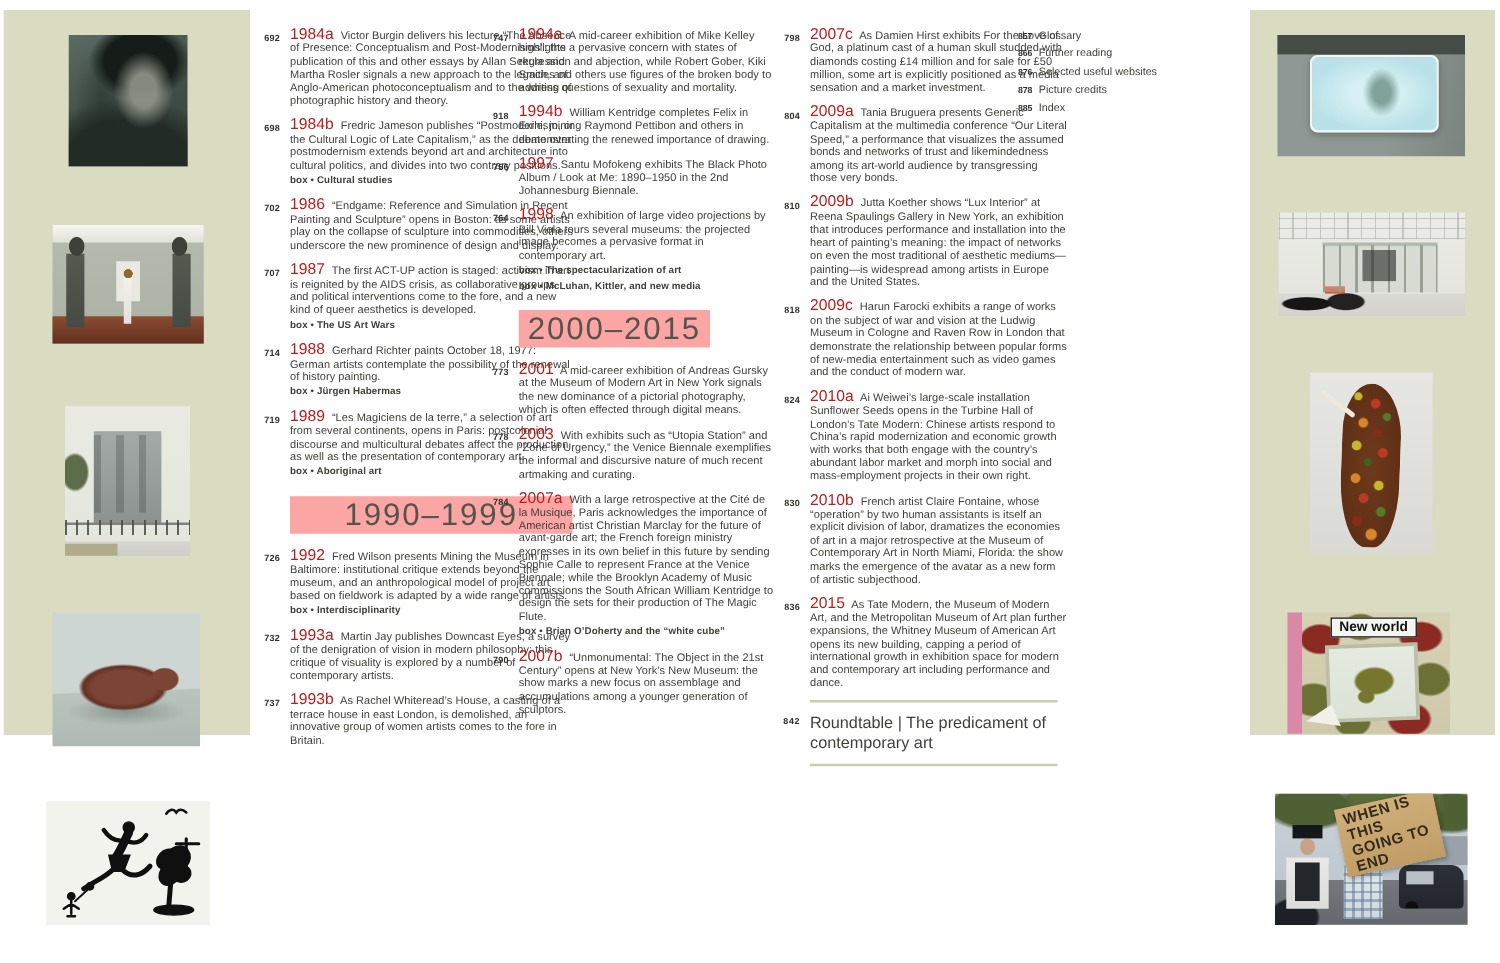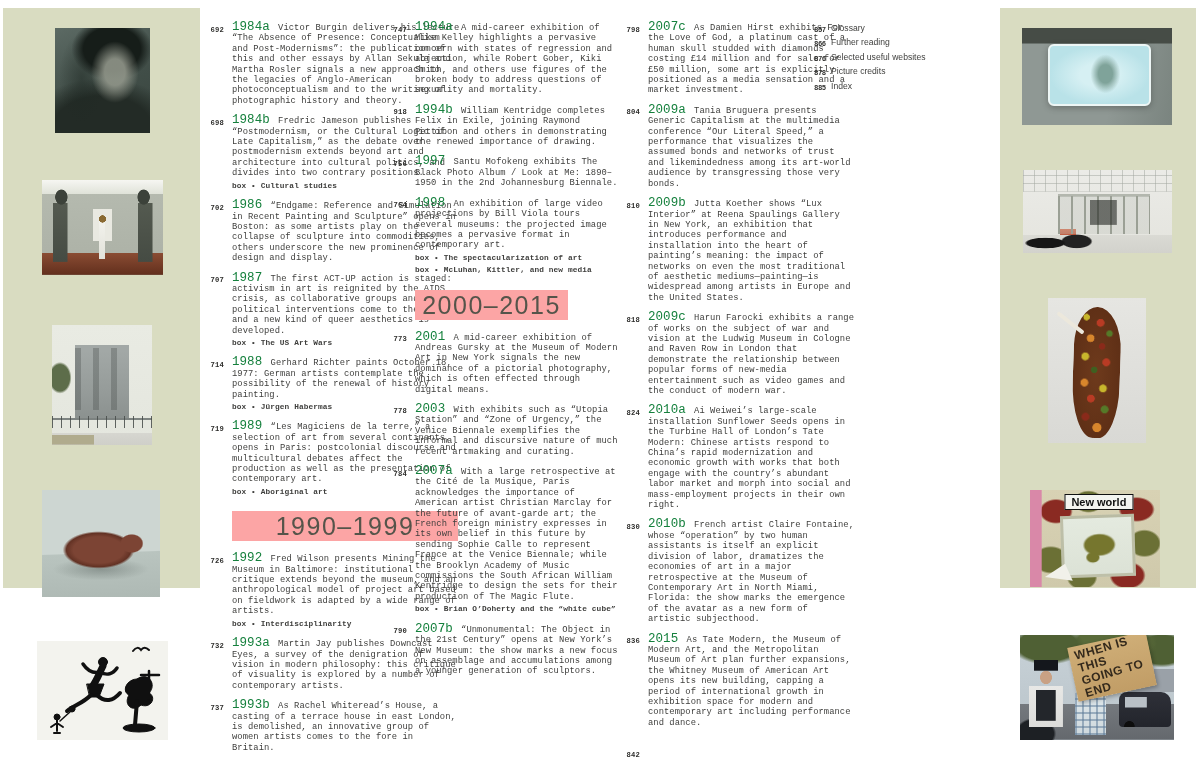--- a/index.html
+++ b/index.html
@@ -131,25 +131,25 @@
   .car{position:absolute;right:2%;bottom:12%;width:34%;height:34%;border-radius:8px 10px 4px 4px;background:
       linear-gradient(#b9c0c6,#b9c0c6) 20% 22%/42% 30% no-repeat,
       radial-gradient(7px 7px at 20% 98%, #0d0d0d 70%, transparent 80%),
       linear-gradient(#2e3038,#23252c);}
   
   .col{position:absolute;top:22px;}
   #col1{left:204px;width:256px;}
   #col2{left:387px;width:232px;}
   #col3{left:620px;width:234px;}
   #backmatter{left:810px;width:150px;}
-  .entry{display:flex;margin-bottom:9px;font-family:Liberation Mono, monospace;}
+  .entry{display:flex;margin-bottom:9px;}
   .num{flex:none;width:20px;margin-right:8px;text-align:right;font-size:7.2px;font-weight:700;
       color:#2e2e2c;padding-top:3.5px;letter-spacing:.2px;}
   .body{flex:1;font-size:8.8px;line-height:10.4px;color:#3e3e3c;letter-spacing:.05px;}
-  .year{font-size:12.5px;line-height:10.4px;color:#15803d;margin-right:3px;}
+  .year{font-size:12.5px;line-height:10.4px;color:#b91c1c;margin-right:3px;}
   .boxline{font-size:7.8px;font-weight:700;color:#3e3e3c;margin-top:2px;letter-spacing:.1px;}
   .decade{height:30px;line-height:30px;text-align:center;background:#fca5a5;color:#55544a;
       font-size:25px;letter-spacing:1.5px;font-weight:400;margin:14px 0 12px 28px;}
   .decade.c1{width:226px;}
   .decade.c2{width:153px;}
   .roundtable{display:flex;margin-top:4px;}
   .roundtable .num{padding-top:14px;font-family:Liberation Mono, monospace;}
   .rt{width:198px;border-top:2px solid #cbcbaf;border-bottom:2px solid #cbcbaf;
       padding:8px 0 10px;font-size:13px;line-height:15.5px;color:#3e3e3c;}
   .bm-item{display:flex;line-height:12.4px;}
@@ -314,20 +314,21 @@
       <div class="entry">
         <div class="num">830</div>
         <div class="body"><span class="year">2010b</span><span class="txt">  French artist Claire Fontaine, whose “operation” by two human assistants is itself an explicit division of labor, dramatizes the economies of art in a major retrospective at the Museum of Contemporary Art in North Miami, Florida: the show marks the emergence of the avatar as a new form of artistic subjecthood.</span></div>
       </div>
       <div class="entry">
         <div class="num">836</div>
         <div class="body"><span class="year">2015</span><span class="txt">  As Tate Modern, the Museum of Modern Art, and the Metropolitan Museum of Art plan further expansions, the Whitney Museum of American Art opens its new building, capping a period of international growth in exhibition space for modern and contemporary art including performance and dance.</span></div>
       </div>
       <div class="roundtable">
         <div class="num">842</div>
+        <div class="rt">Roundtable | The predicament of contemporary art</div>
       </div>
     </div>
   <div class="col" id="backmatter">
       <div class="bm-item">
         <div class="bm-num">857</div>
         <div class="bm-label">Glossary</div>
       </div>
       <div class="bm-item">
         <div class="bm-num">866</div>
         <div class="bm-label">Further reading</div>

